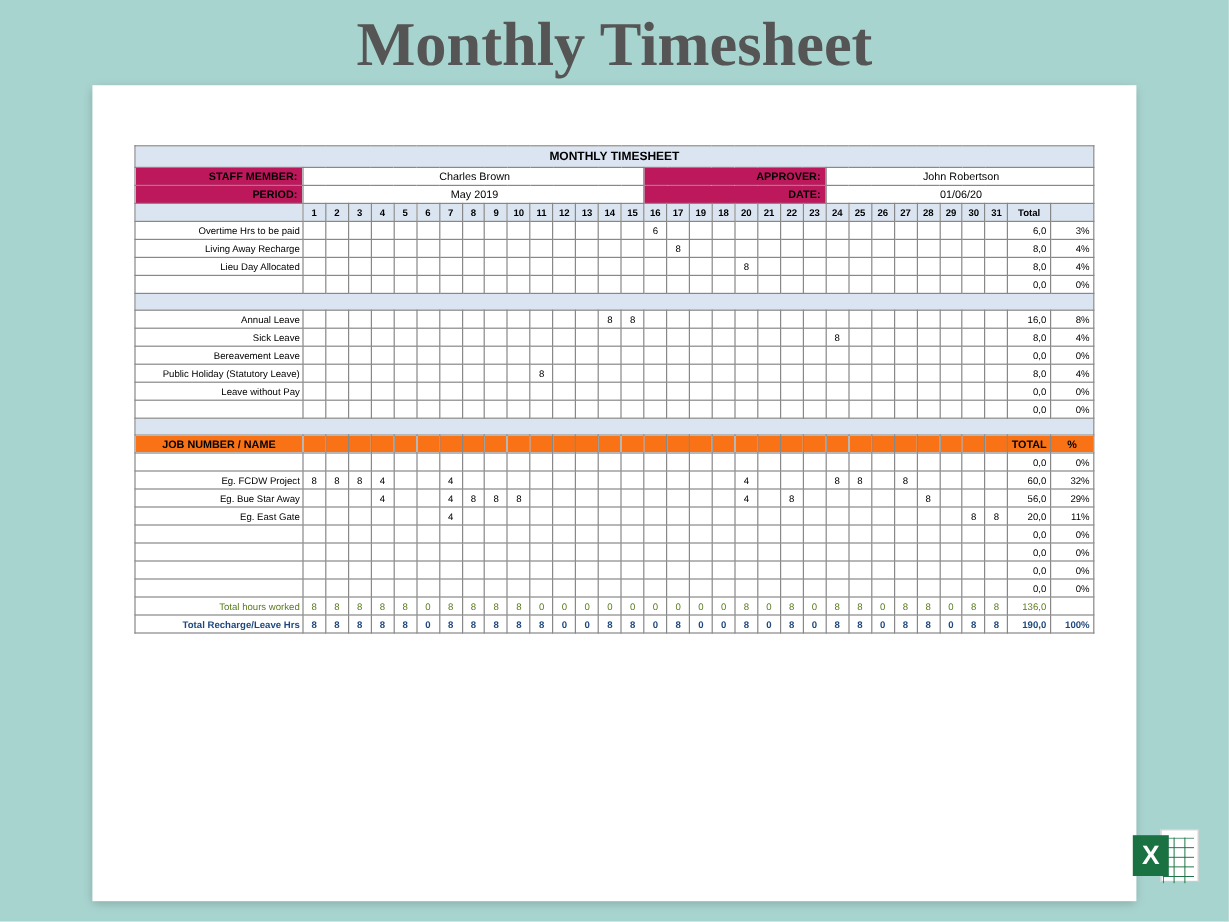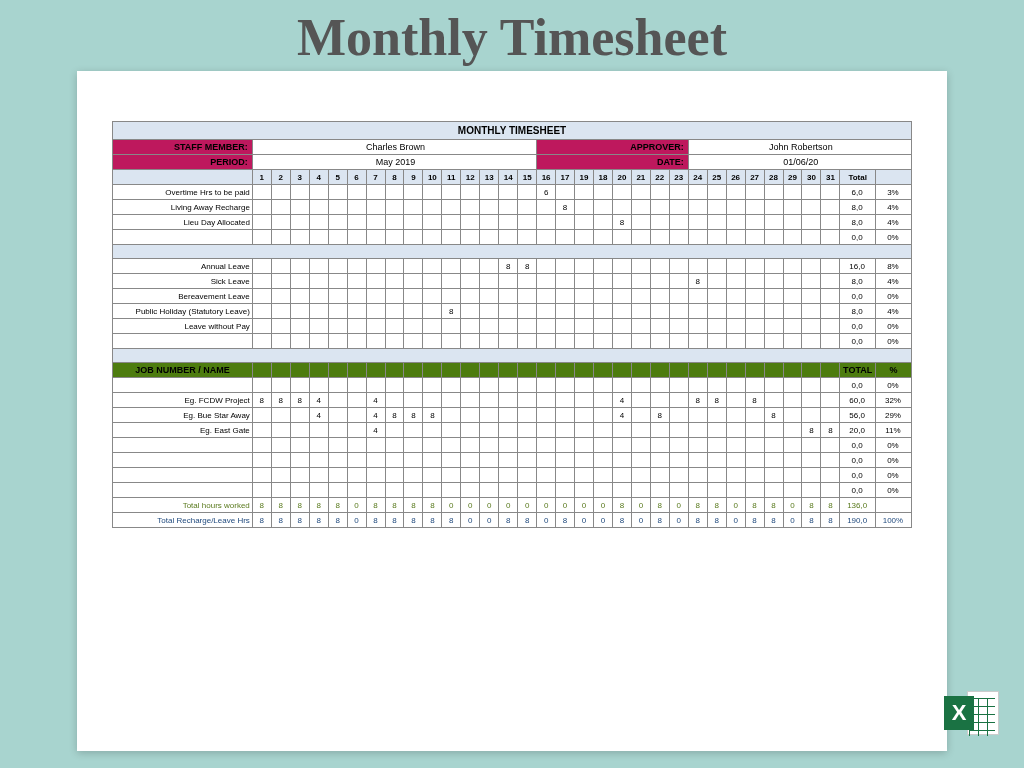--- a/index.html
+++ b/index.html
@@ -7,25 +7,25 @@
 .title{font-family:'Brush Script MT',cursive;font-size:52px;color:#555;text-align:center;padding:8px 0 4px;font-weight:bold}
 .paper{background:#fff;margin:0 auto;width:870px;height:680px;box-shadow:0 2px 8px rgba(0,0,0,.2);padding:50px 35px;position:relative}
 table{border-collapse:collapse;width:100%;font-size:8px;table-layout:fixed}
 td,th{border:1px solid #888;padding:1px 2px;height:15px;overflow:hidden;white-space:nowrap}
 .hdr{background:#dbe5f1;font-weight:bold;text-align:center;font-size:10px;height:18px}
 .lbl{text-align:right;font-weight:bold;background:#be185d;padding-right:4px;font-size:9px}
 .val{text-align:center;padding-left:4px;font-size:9px}
 .daynum{background:#dbe5f1;font-weight:bold;text-align:center;font-size:8px}
 .rowlbl{text-align:right;padding-left:3px;font-size:8px}
 .c{text-align:center}
-.r{text-align:center;padding-right:3px}
+.r{text-align:right;padding-right:3px}
 .sechdr{background:#dbe5f1;height:14px}
-.job{background:#4d7c0f;font-weight:bold;text-align:center;font-size:9px}
+.job{background:#f97316;font-weight:bold;text-align:center;font-size:9px}
 .grn{color:#5a7a1e;font-weight:normal}
-.blu{color:#1f497d;font-weight:normal}
+.blu{color:#1f497d;font-weight:bold}
 .col-label{width:118px}
 .col-day{width:16px}
 .col-total{width:30px}
 .col-pct{width:30px}
 .excel-icon{position:absolute;bottom:30px;right:25px;width:55px;height:50px}
 .excel-icon .book{position:absolute;right:0;top:3px;width:32px;height:44px;background:#fff;border:1px solid #ccc}
 .excel-icon .book::before,.excel-icon .book::after{content:'';position:absolute;background:#1a7243}
 .excel-icon .grid{position:absolute;right:3px;top:6px;width:26px;height:38px;background:linear-gradient(#1a7243 1px,transparent 1px) 0 0/100% 8px,linear-gradient(90deg,#1a7243 1px,transparent 1px) 0 0/9px 100%}
 .excel-icon .x{position:absolute;left:0;top:8px;width:30px;height:34px;background:#1a7243;color:#fff;font-size:22px;font-weight:bold;text-align:center;line-height:34px;font-family:Arial}
 </style>

